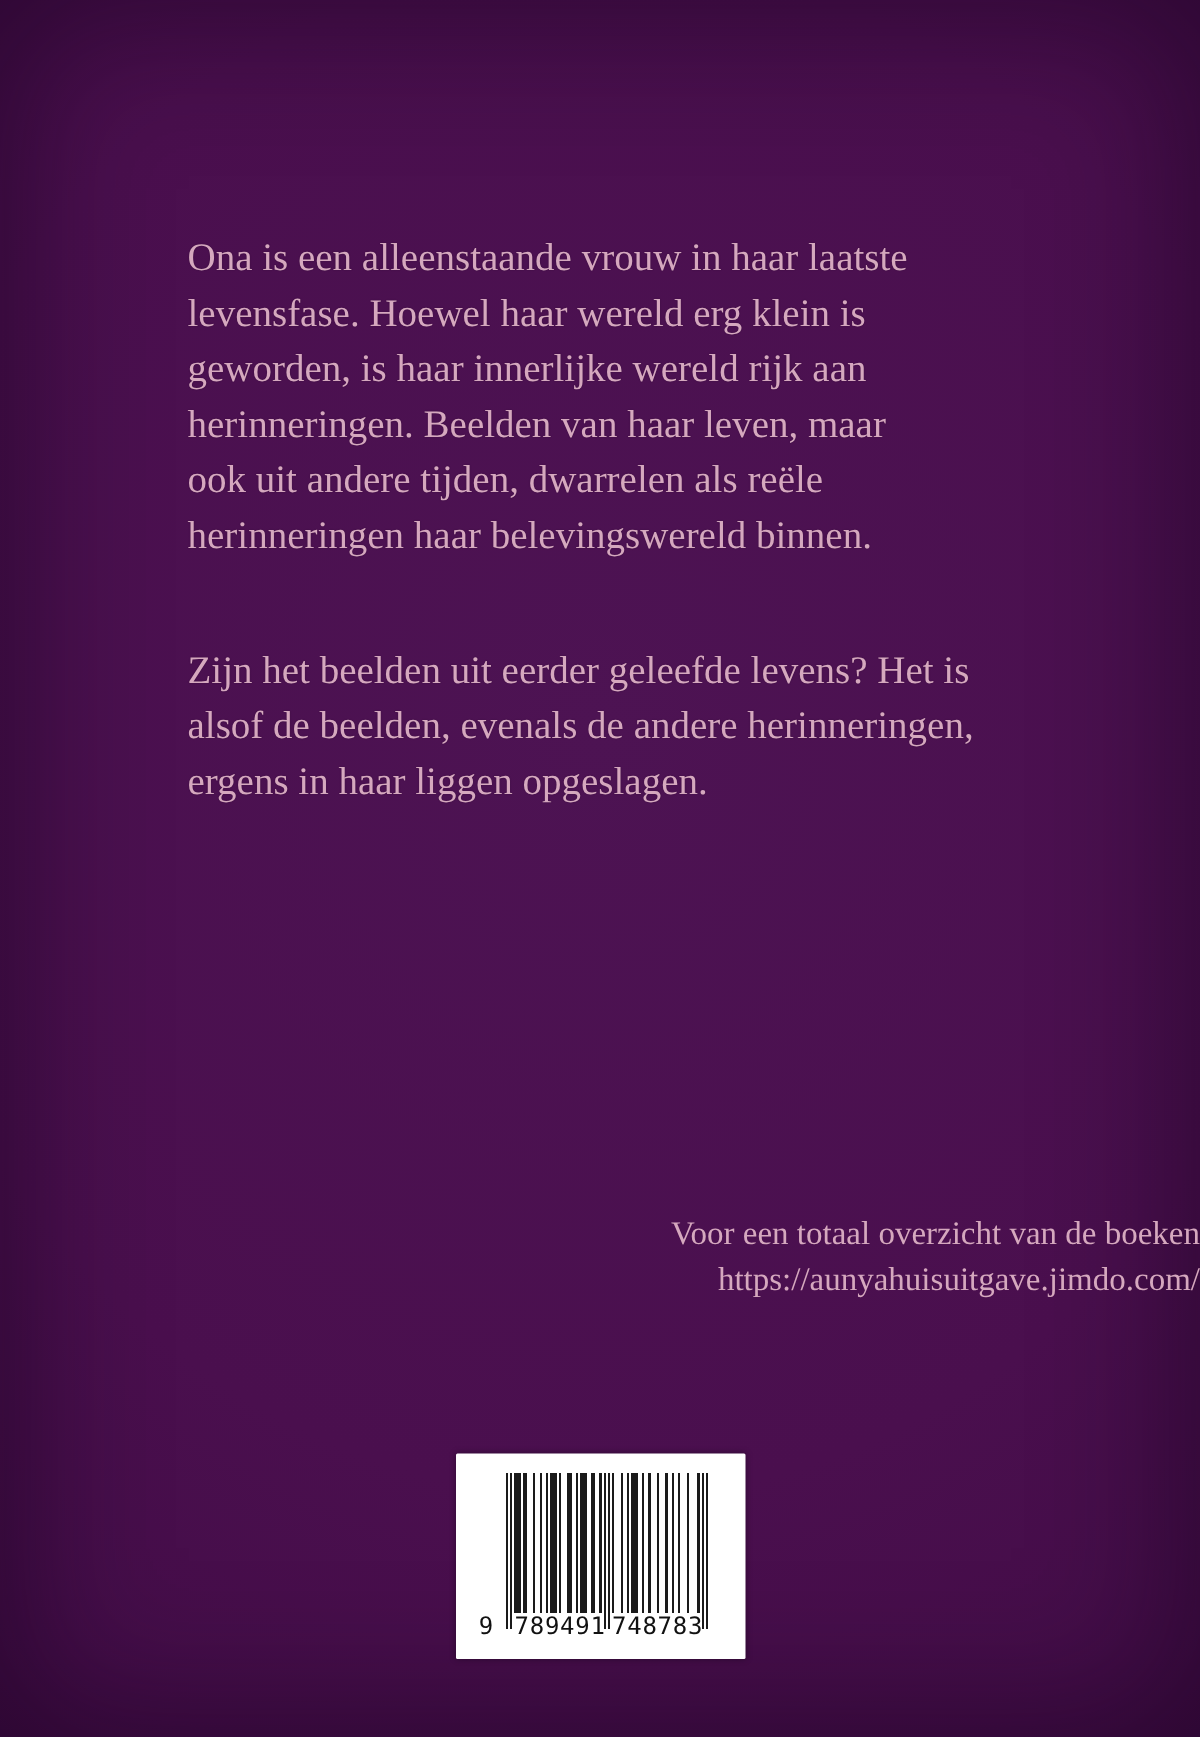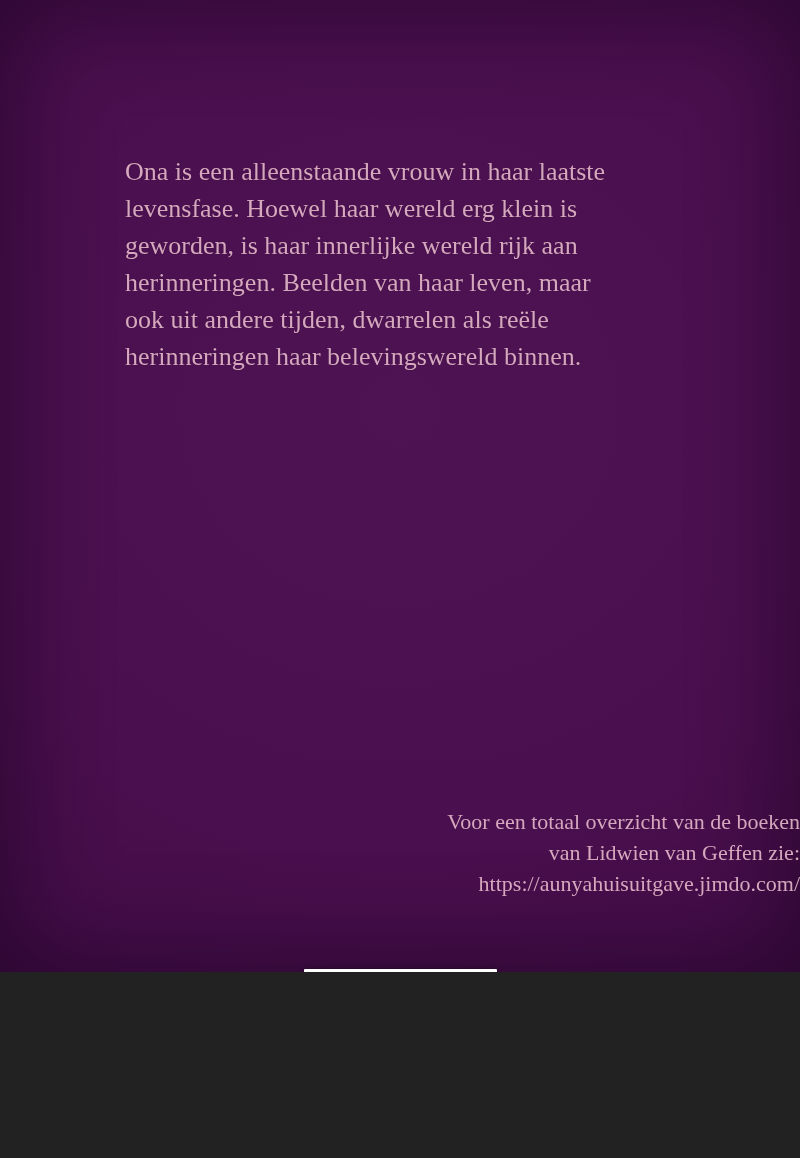--- a/index.html
+++ b/index.html
@@ -3,21 +3,21 @@
 <meta charset="utf-8">
 <style>
   html, body {
     margin: 0;
     padding: 0;
     background: #222;
   }
   .page {
     position: relative;
     width: 800px;
-    height: 972px;
+    height: 1158px;
     overflow: hidden;
     background:
       radial-gradient(115% 85% at 50% 42%,
         var(--bg-center, #4d1353) 0%,
         var(--bg-main, #4a0f4e) 52%,
         #410c46 85%,
         #3a0a3f 100%);
     box-shadow: inset 0 0 90px 18px rgba(18, 2, 24, 0.45);
     font-family: "Liberation Serif", serif;
   }
@@ -99,25 +99,27 @@
 
 <div class="page" style="--bg-center: #4d1353; --bg-main: #4a0f4e; --text-color: #d5a8be;">
 
   <div class="blurb">
     <p>Ona is een alleenstaande vrouw in haar laatste
 levensfase. Hoewel haar wereld erg klein is
 geworden, is haar innerlijke wereld rijk aan
 herinneringen. Beelden van haar leven, maar
 ook uit andere tijden, dwarrelen als reële
 herinneringen haar belevingswereld binnen.</p>
+    <p>Zijn het beelden uit eerder geleefde levens? Het is
+alsof de beelden, evenals de andere herinneringen,
+ergens in haar liggen opgeslagen.</p>
   </div>
 
   <div class="footer-note">
     <div>Voor een totaal overzicht van de boeken</div>
-    <div>van Lidwien van Geffen zie:</div>
     <div>https://aunyahuisuitgave.jimdo.com/</div>
   </div>
 
   <div class="barcode-box">
     <svg width="135" height="104" viewBox="0 0 95 104" preserveAspectRatio="none" shape-rendering="crispEdges" fill="#1a1a1a">
         <rect x="0" y="0" width="1.04" height="104"></rect>
         <rect x="2" y="0" width="1.04" height="104"></rect>
         <rect x="4" y="0" width="1.04" height="93"></rect>
         <rect x="5" y="0" width="1.04" height="93"></rect>
         <rect x="6" y="0" width="1.04" height="93"></rect>

